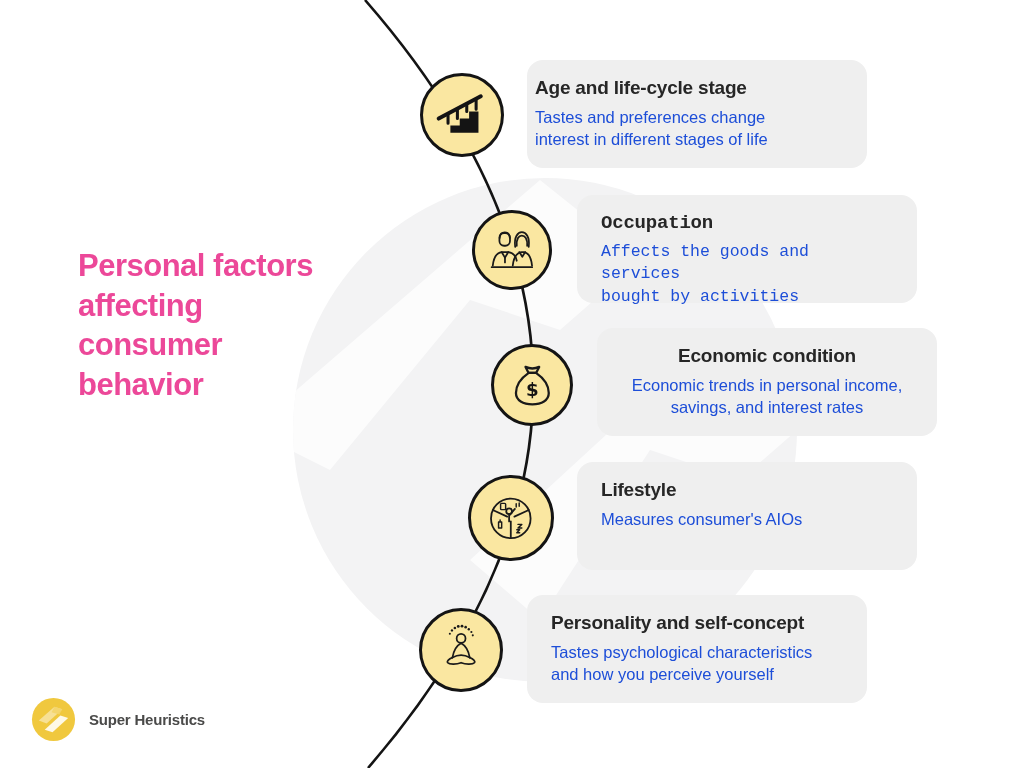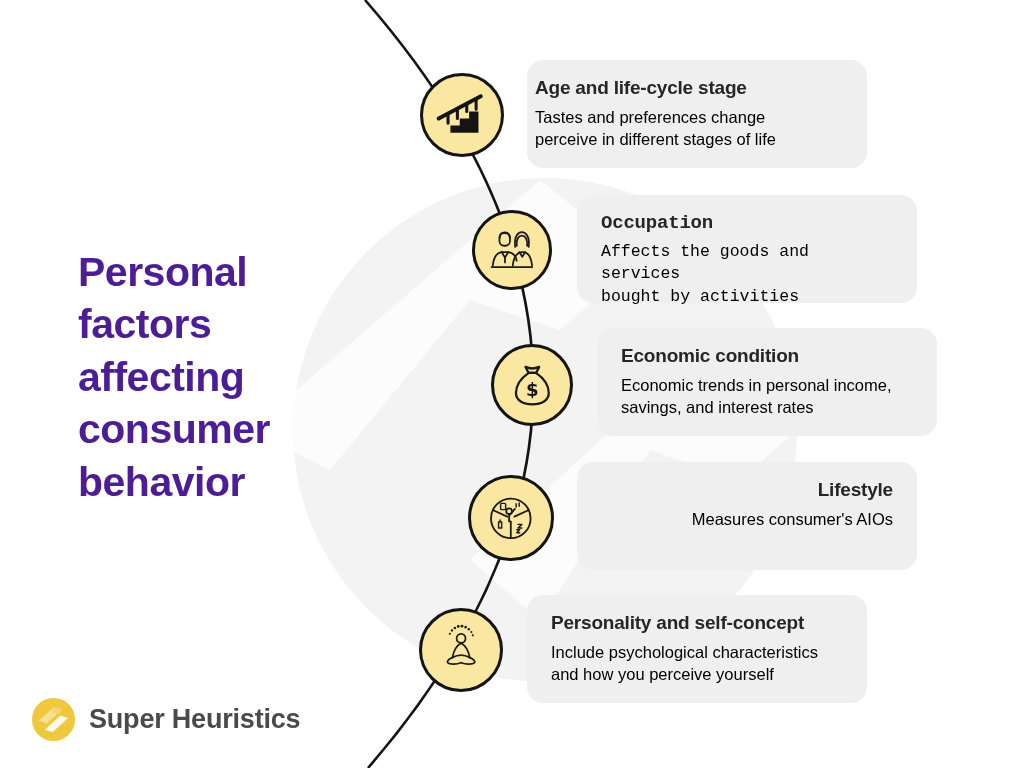--- a/index.html
+++ b/index.html
@@ -6,21 +6,21 @@
   .canvas{
     position:relative;width:1024px;height:768px;overflow:hidden;background:#ffffff;
     font-family:"Liberation Sans","DejaVu Sans",sans-serif;
   }
   svg{display:block;}
   .layer{position:absolute;left:0;top:0;width:1024px;height:768px;pointer-events:none;}
 
   
   .main-title{
     position:absolute;left:78px;top:246px;width:252px;
-    font-size:41px;line-height:1.28;font-weight:bold;color:#4c1d95;
+    font-size:31px;line-height:1.28;font-weight:bold;color:#ec4899;
     letter-spacing:-0.5px;
   }
 
   
   .node{
     position:absolute;border-radius:50%;
     background:#FAE7A1;border:3px solid #141414;
     display:flex;align-items:center;justify-content:center;
     box-sizing:border-box;
   }
@@ -28,28 +28,28 @@
 
   
   .card{
     position:absolute;width:340px;height:108px;border-radius:16px;
     background:#efefef;box-sizing:border-box;padding:17px 24px 0 24px;
   }
   .card h3{
     margin:0 0 7px 0;font-size:19px;font-weight:bold;color:#262626;letter-spacing:-0.2px;
   }
   .card p{
-    margin:0;font-size:16.5px;line-height:1.36;color:#000000;
+    margin:0;font-size:16.5px;line-height:1.36;color:#1d4ed8;
   }
 
   
   .brand{position:absolute;left:30px;top:696px;display:flex;align-items:center;}
   .brand .logo{width:47px;height:47px;}
   .brand .brand-name{
-    margin-left:12px;font-size:27px;font-weight:bold;color:#4a4a49;letter-spacing:-0.2px;
+    margin-left:12px;font-size:15px;font-weight:bold;color:#4a4a49;letter-spacing:-0.2px;
   }
 </style>
 </head>
 <body>
 
 <div class="canvas">
 
   <svg class="layer" viewBox="0 0 1024 768" aria-hidden="true">
     <defs>
       <clipPath id="wmclip">
@@ -132,41 +132,41 @@
         <circle cx="27.9" cy="4.4" r="1.1"></circle>
         <circle cx="30.6" cy="6.2" r="1.0"></circle>
         <circle cx="32.8" cy="8.6" r="0.9"></circle>
         <circle cx="34.0" cy="11.4" r="0.9"></circle>
       </g>
     </svg>
   </div>
 
   <div class="card" style="left:527px;top:60px;padding-left:8px;">
     <h3>Age and life-cycle stage</h3>
-    <p><span>Tastes and preferences change</span><br><span>perceive in different stages of life</span></p>
+    <p><span>Tastes and preferences change</span><br><span>interest in different stages of life</span></p>
   </div>
 
   <div class="card" style="left:577px;top:195px;font-family:Liberation Mono, monospace;">
     <h3>Occupation</h3>
     <p><span>Affects the goods and services</span><br><span>bought by activities</span></p>
   </div>
 
-  <div class="card" style="left:597px;top:328px;">
+  <div class="card" style="left:597px;top:328px;text-align:center;">
     <h3>Economic condition</h3>
     <p><span>Economic trends in personal income,</span><br><span>savings, and interest rates</span></p>
   </div>
 
-  <div class="card" style="left:577px;top:462px;text-align:right;">
+  <div class="card" style="left:577px;top:462px;">
     <h3>Lifestyle</h3>
     <p><span>Measures consumer's AIOs</span><br></p>
   </div>
 
   <div class="card" style="left:527px;top:595px;">
     <h3>Personality and self-concept</h3>
-    <p><span>Include psychological characteristics</span><br><span>and how you perceive yourself</span></p>
+    <p><span>Tastes psychological characteristics</span><br><span>and how you perceive yourself</span></p>
   </div>
 
   <div class="brand">
     <svg class="logo" viewBox="0 0 48 48">
       <circle cx="24" cy="24" r="22" fill="#F0C83E"></circle>
       <g>
         <polygon points="9,25 25,11 33,13.5 17,28" fill="#F7E29A" opacity="0.95"></polygon>
         <polygon points="15,34.5 31,20 39,22.5 23,37" fill="#FFFFFF" opacity="0.88"></polygon>
         <polygon points="25,11 33,13.5 30,19 22,16.5" fill="#F3D468" opacity="0.9"></polygon>
       </g>

